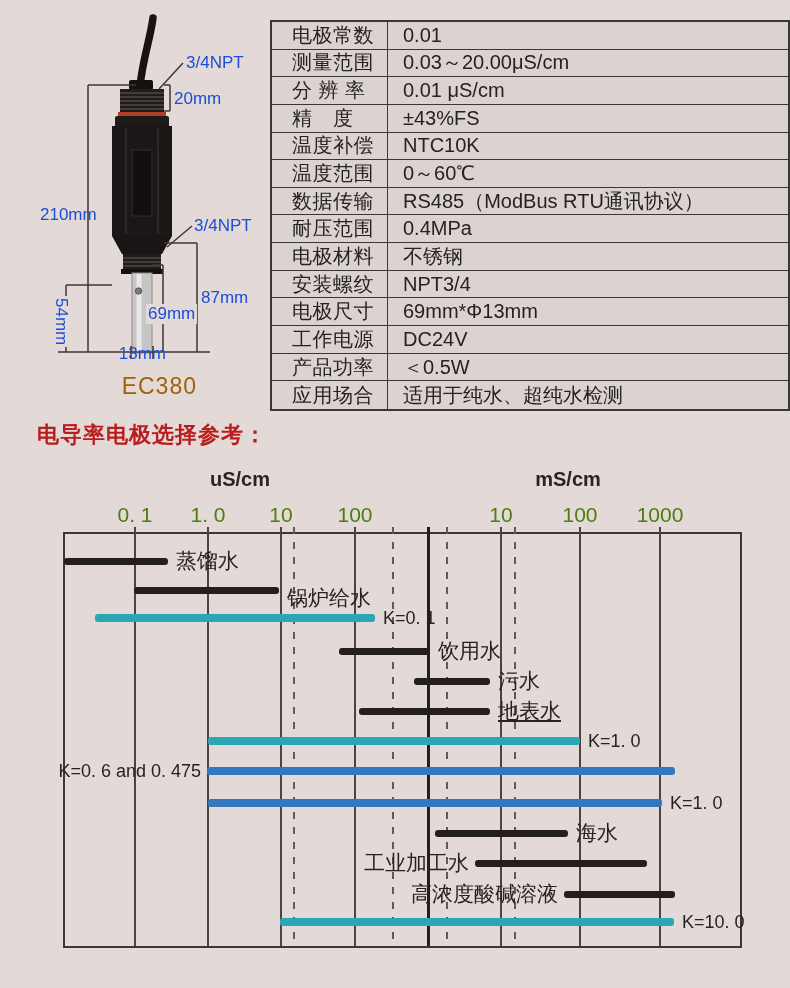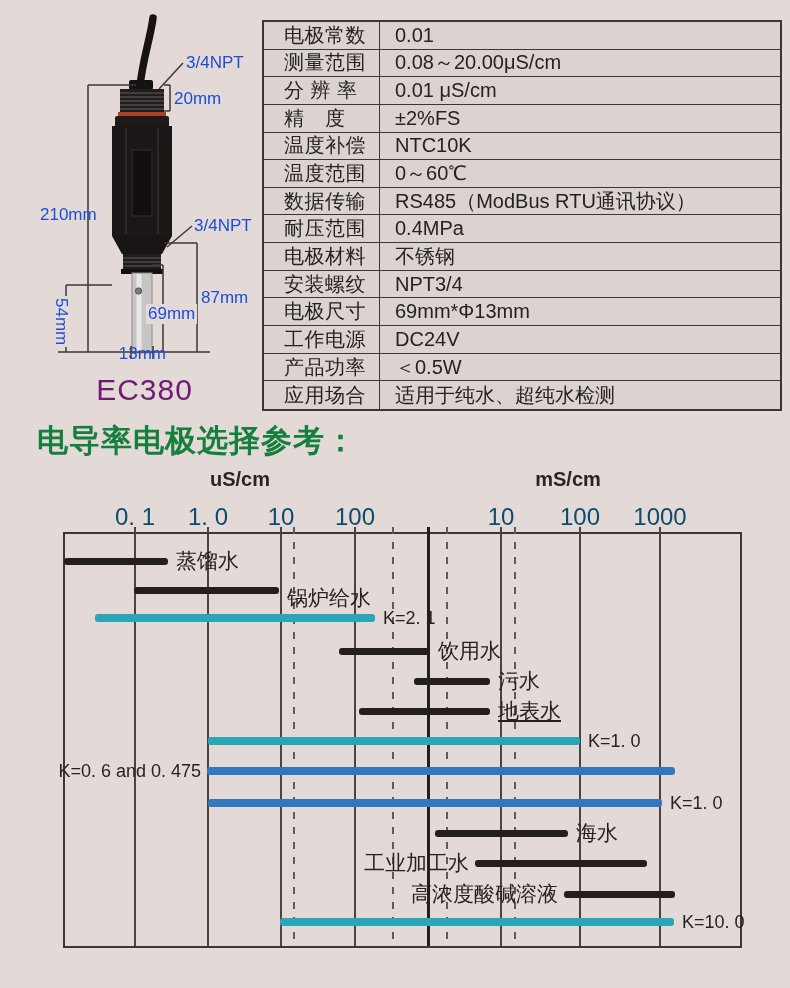--- a/index.html
+++ b/index.html
@@ -1,46 +1,46 @@
 <!DOCTYPE html>
 <html><head>
 <meta charset="utf-8">
 <style>
   html,body{margin:0;padding:0;background:#e3d9d6;}
   .page{position:relative;width:790px;height:988px;background:#e3d9d6;overflow:hidden;
         font-family:"Liberation Sans",sans-serif;color:#262222;}
 
   
-  .spec-table{position:absolute;left:262px;top:20px;width:516px;height:387px;
+  .spec-table{position:absolute;left:270px;top:20px;width:516px;height:387px;
               border:2px solid #3b3734;display:grid;grid-template-columns:116px 1fr;
               grid-template-rows:repeat(14,1fr);grid-auto-flow:row;background:#dbd3d1;}
   .spec-cell{border-bottom:1.5px solid #3b3734;display:flex;align-items:center;
              font-size:20px;white-space:nowrap;overflow:hidden;}
   .spec-cell.spec-label{border-right:1.5px solid #3b3734;padding-left:20px;letter-spacing:.5px;}
   .spec-cell.spec-value{padding-left:15px;}
   .spec-cell:nth-last-child(-n+2){border-bottom:none;}
 
   
   .probe-svg{position:absolute;left:0;top:0;}
   .dim{position:absolute;font-size:17px;color:#1d4ed8;white-space:nowrap;}
   .dim.boxed{background:#e3d9d6;padding:0 2px;}
   .dim.vert{writing-mode:vertical-rl;background:#e3d9d6;padding:2px 0;}
-  .model-label{position:absolute;left:92px;top:373px;width:105px;text-align:center;
-               font-size:30px;letter-spacing:1px;color:#701a75;}
+  .model-label{position:absolute;left:92px;top:373px;width:105px;text-align:right;
+               font-size:23px;letter-spacing:1px;color:#a16207;}
 
   
-  .section-title{position:absolute;left:37px;top:420px;font-size:31px;font-weight:bold;
-                 letter-spacing:1px;color:#15803d;}
+  .section-title{position:absolute;left:37px;top:420px;font-size:22px;font-weight:bold;
+                 letter-spacing:1px;color:#b91c1c;}
 
   
   .chart{position:absolute;border:2px solid #3b3734;}
   .grid{position:absolute;top:-7px;height:calc(100% + 7px);width:1.5px;background:#49443f;}
   .grid.dashed{background:repeating-linear-gradient(to bottom,#5f5a57 0 7px,transparent 7px 15px);}
   .grid.boundary{width:3px;background:#231f1e;}
-  .tick{position:absolute;top:-31px;transform:translateX(-50%);font-size:24px;color:#0c4a6e;white-space:nowrap;}
+  .tick{position:absolute;top:-31px;transform:translateX(-50%);font-size:21px;color:#4d7c0f;white-space:nowrap;}
   .unit{position:absolute;top:-66px;transform:translateX(-50%);font-size:20px;font-weight:bold;
         color:#2a2525;white-space:nowrap;}
   .bar{position:absolute;border-radius:3px;}
   .bar-label{position:absolute;transform:translateY(-50%);font-size:21px;color:#272222;white-space:nowrap;}
   .bar-label.k-label{font-size:18px;}
 </style>
 </head>
 <body>
 
 <div class="page">
@@ -101,25 +101,25 @@
   <div class="dim" style="left:201px;top:288px">87mm</div>
   <div class="dim boxed" style="left:146px;top:304px">69mm</div>
   <div class="dim vert" style="left:51px;top:296px">54mm</div>
   <div class="dim" style="left:106px;top:344px;width:60px;text-align:right">13mm</div>
   <div class="model-label">EC380</div>
 
   <div class="spec-table">
       <div class="spec-cell spec-label">电极常数</div>
       <div class="spec-cell spec-value">0.01</div>
       <div class="spec-cell spec-label">测量范围</div>
-      <div class="spec-cell spec-value">0.08～20.00μS/cm</div>
+      <div class="spec-cell spec-value">0.03～20.00μS/cm</div>
       <div class="spec-cell spec-label">分 辨 率</div>
       <div class="spec-cell spec-value">0.01 μS/cm</div>
       <div class="spec-cell spec-label">精　度</div>
-      <div class="spec-cell spec-value">±2%FS</div>
+      <div class="spec-cell spec-value">±43%FS</div>
       <div class="spec-cell spec-label">温度补偿</div>
       <div class="spec-cell spec-value">NTC10K</div>
       <div class="spec-cell spec-label">温度范围</div>
       <div class="spec-cell spec-value">0～60℃</div>
       <div class="spec-cell spec-label">数据传输</div>
       <div class="spec-cell spec-value">RS485（ModBus RTU通讯协议）</div>
       <div class="spec-cell spec-label">耐压范围</div>
       <div class="spec-cell spec-value">0.4MPa</div>
       <div class="spec-cell spec-label">电极材料</div>
       <div class="spec-cell spec-value">不锈钢</div>
@@ -157,21 +157,21 @@
       <div class="tick" style="left: 216px;">10</div>
       <div class="tick" style="left: 290px;">100</div>
       <div class="tick" style="left: 436px;">10</div>
       <div class="tick" style="left: 515px;">100</div>
       <div class="tick" style="left: 595px;">1000</div>
       <div class="bar" style="left: -1px; top: 23.5px; width: 104px; height: 7px; background: rgb(36, 31, 31);"></div>
       <div class="bar-label" style="top: 27px; left: 111px;">蒸馏水</div>
       <div class="bar" style="left: 69px; top: 52.5px; width: 145px; height: 7px; background: rgb(36, 31, 31);"></div>
       <div class="bar-label" style="top: 56px; left: 222px; margin-top: 8px;">锅炉给水</div>
       <div class="bar" style="left: 30px; top: 80px; width: 280px; height: 8px; background: rgb(42, 166, 180);"></div>
-      <div class="bar-label k-label" style="top: 84px; left: 318px;">K=2. 1</div>
+      <div class="bar-label k-label" style="top: 84px; left: 318px;">K=0. 1</div>
       <div class="bar" style="left: 274px; top: 113.5px; width: 91px; height: 7px; background: rgb(36, 31, 31);"></div>
       <div class="bar-label" style="top: 117px; left: 373px;">饮用水</div>
       <div class="bar" style="left: 349px; top: 143.5px; width: 76px; height: 7px; background: rgb(36, 31, 31);"></div>
       <div class="bar-label" style="top: 147px; left: 433px;">污水</div>
       <div class="bar" style="left: 294px; top: 173.5px; width: 131px; height: 7px; background: rgb(36, 31, 31);"></div>
       <div class="bar-label" style="top: 177px; left: 433px; text-decoration: underline;">地表水</div>
       <div class="bar" style="left: 143px; top: 203px; width: 372px; height: 8px; background: rgb(42, 166, 180);"></div>
       <div class="bar-label k-label" style="top: 207px; left: 523px;">K=1. 0</div>
       <div class="bar" style="left: 142px; top: 233px; width: 468px; height: 8px; background: rgb(51, 119, 191);"></div>
       <div class="bar-label k-label" style="top: 237px; right: 539px;">K=0. 6 and 0. 475</div>

